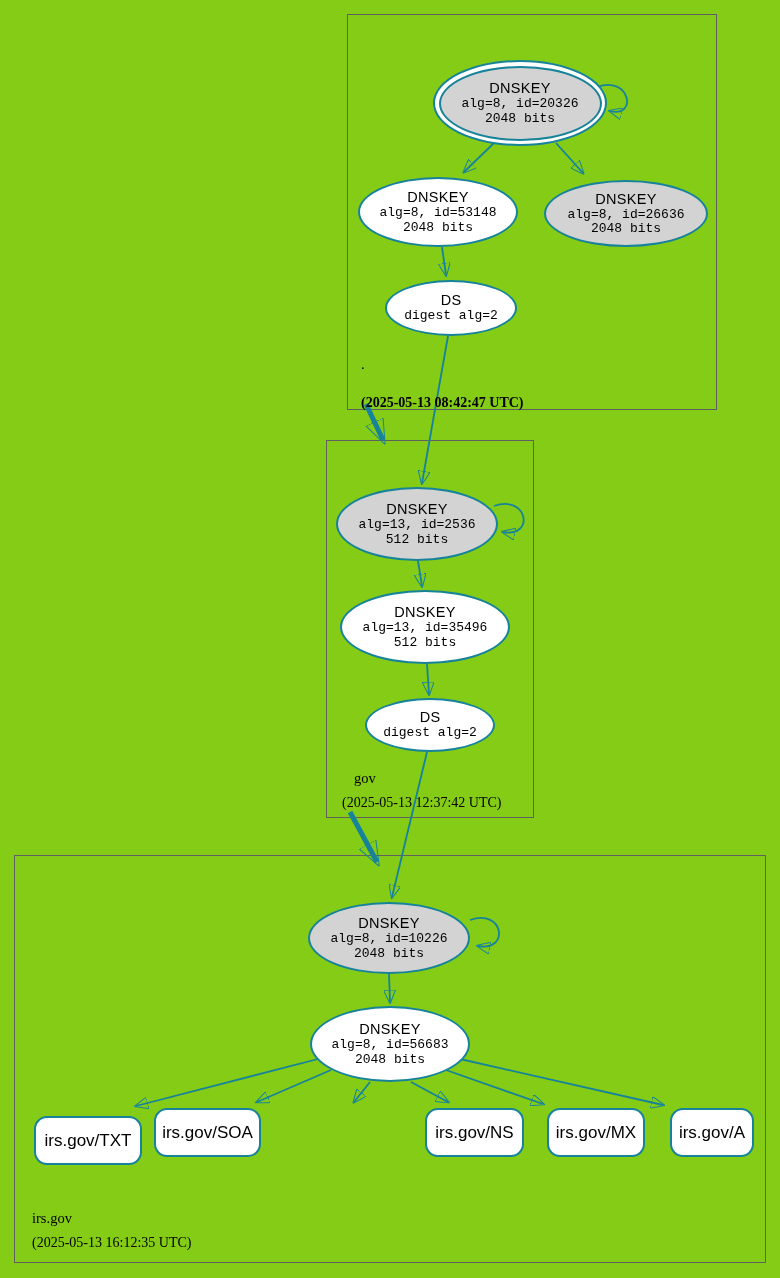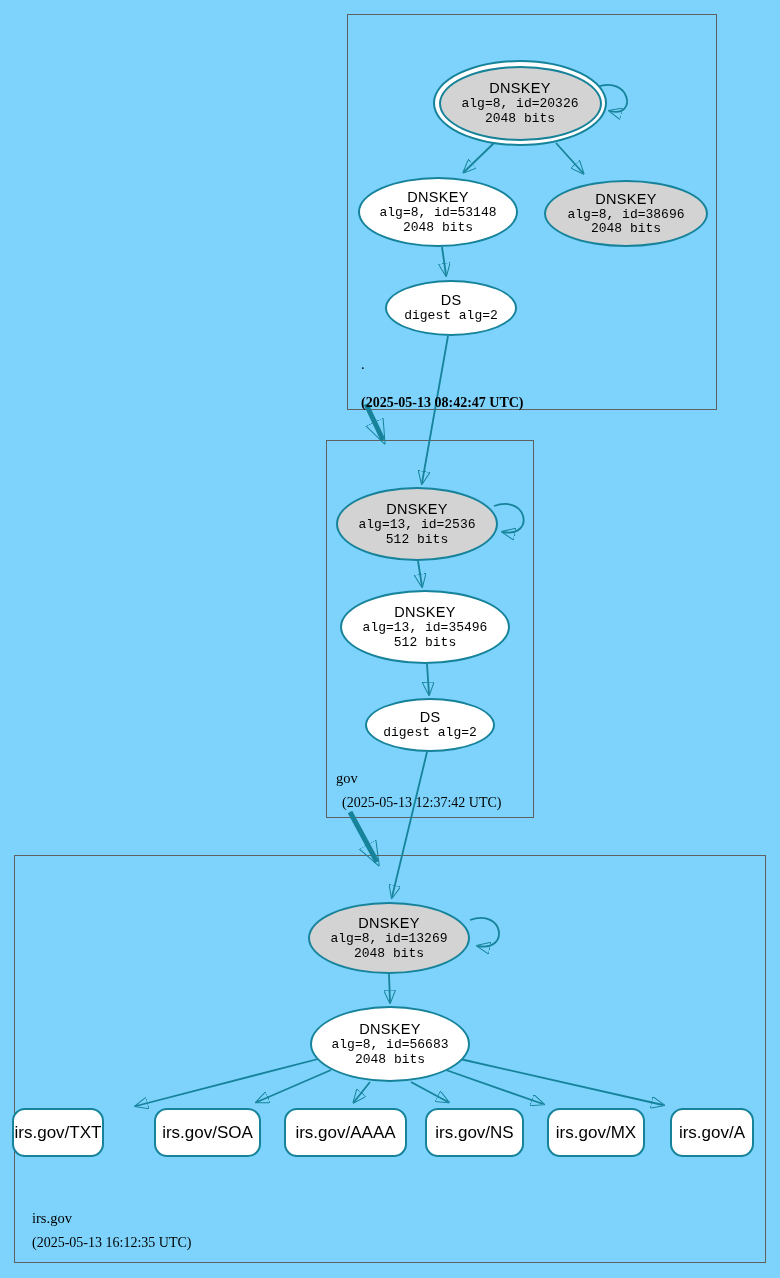--- a/index.html
+++ b/index.html
@@ -7,21 +7,21 @@
     --keyfill: #d3d3d3;
     --nodefill: #ffffff;
     --zoneborder: #606060;
     --ink: #000000;
   }
   html, body { margin: 0; padding: 0; background: #ffffff; }
   .canvas {
     position: relative;
     width: 780px;
     height: 1278px;
-    background: #7dd3fc;
+    background: #84cc16;
     font-family: "Liberation Serif", serif;
     color: var(--ink);
     overflow: hidden;
   }
   svg.edges {
     position: absolute; left: 0; top: 0; z-index: 1;
   }
   svg.edges path { fill: none; stroke: var(--teal); }
   svg.edges path.thin { stroke-width: 1.8px; }
   svg.edges path.thick { stroke-width: 5px; }
@@ -151,21 +151,21 @@
   </div>
 
   <div class="ellipse" style="left:358px; top:177px; width:160px; height:70px;">
     <div class="t1">DNSKEY</div>
     <div class="t2">alg=8, id=53148</div>
     <div class="t2">2048 bits</div>
   </div>
 
   <div class="ellipse gray" style="left:544px; top:180px; width:164px; height:67px;">
     <div class="t1">DNSKEY</div>
-    <div class="t2">alg=8, id=38696</div>
+    <div class="t2">alg=8, id=26636</div>
     <div class="t2">2048 bits</div>
   </div>
 
   <div class="ellipse" style="left:385px; top:280px; width:132px; height:56px;">
     <div class="t1">DS</div>
     <div class="t2">digest alg=2</div>
   </div>
 
   <div class="zname" style="left:361px; top:356px;">.</div>
   <div class="ztime" style="left:361px; top:395px;font-weight:bold;">(2025-05-13 08:42:47 UTC)</div>
@@ -182,40 +182,39 @@
     <div class="t1">DNSKEY</div>
     <div class="t2">alg=13, id=35496</div>
     <div class="t2">512 bits</div>
   </div>
 
   <div class="ellipse" style="left:365px; top:698px; width:130px; height:54px;">
     <div class="t1">DS</div>
     <div class="t2">digest alg=2</div>
   </div>
 
-  <div class="zname" style="left:336px; top:770px;">gov</div>
+  <div class="zname" style="left:354px; top:770px;">gov</div>
   <div class="ztime" style="left:342px; top:795px;">(2025-05-13 12:37:42 UTC)</div>
 
   <div class="zonebox" style="left:14px; top:855px; width:752px; height:408px;"></div>
 
   <div class="ellipse gray" style="left:308px; top:902px; width:162px; height:72px;">
     <div class="t1">DNSKEY</div>
-    <div class="t2">alg=8, id=13269</div>
+    <div class="t2">alg=8, id=10226</div>
     <div class="t2">2048 bits</div>
   </div>
 
   <div class="ellipse" style="left:310px; top:1006px; width:160px; height:76px;">
     <div class="t1">DNSKEY</div>
     <div class="t2">alg=8, id=56683</div>
     <div class="t2">2048 bits</div>
   </div>
 
-  <div class="rrbox" style="left:12px; width:92px;">irs.gov/TXT</div>
+  <div class="rrbox" style="left:34px; width:108px;margin-top:8px;">irs.gov/TXT</div>
   <div class="rrbox" style="left:154px; width:107px;text-align:right;">irs.gov/SOA</div>
-  <div class="rrbox" style="left:284px; width:123px;">irs.gov/AAAA</div>
   <div class="rrbox" style="left:425px; width:99px;">irs.gov/NS</div>
   <div class="rrbox" style="left:547px; width:98px;">irs.gov/MX</div>
   <div class="rrbox" style="left:670px; width:84px;">irs.gov/A</div>
 
   <div class="zname" style="left:32px; top:1210px;">irs.gov</div>
   <div class="ztime" style="left:32px; top:1235px;">(2025-05-13 16:12:35 UTC)</div>
 
 </div>
 
 </body></html>

